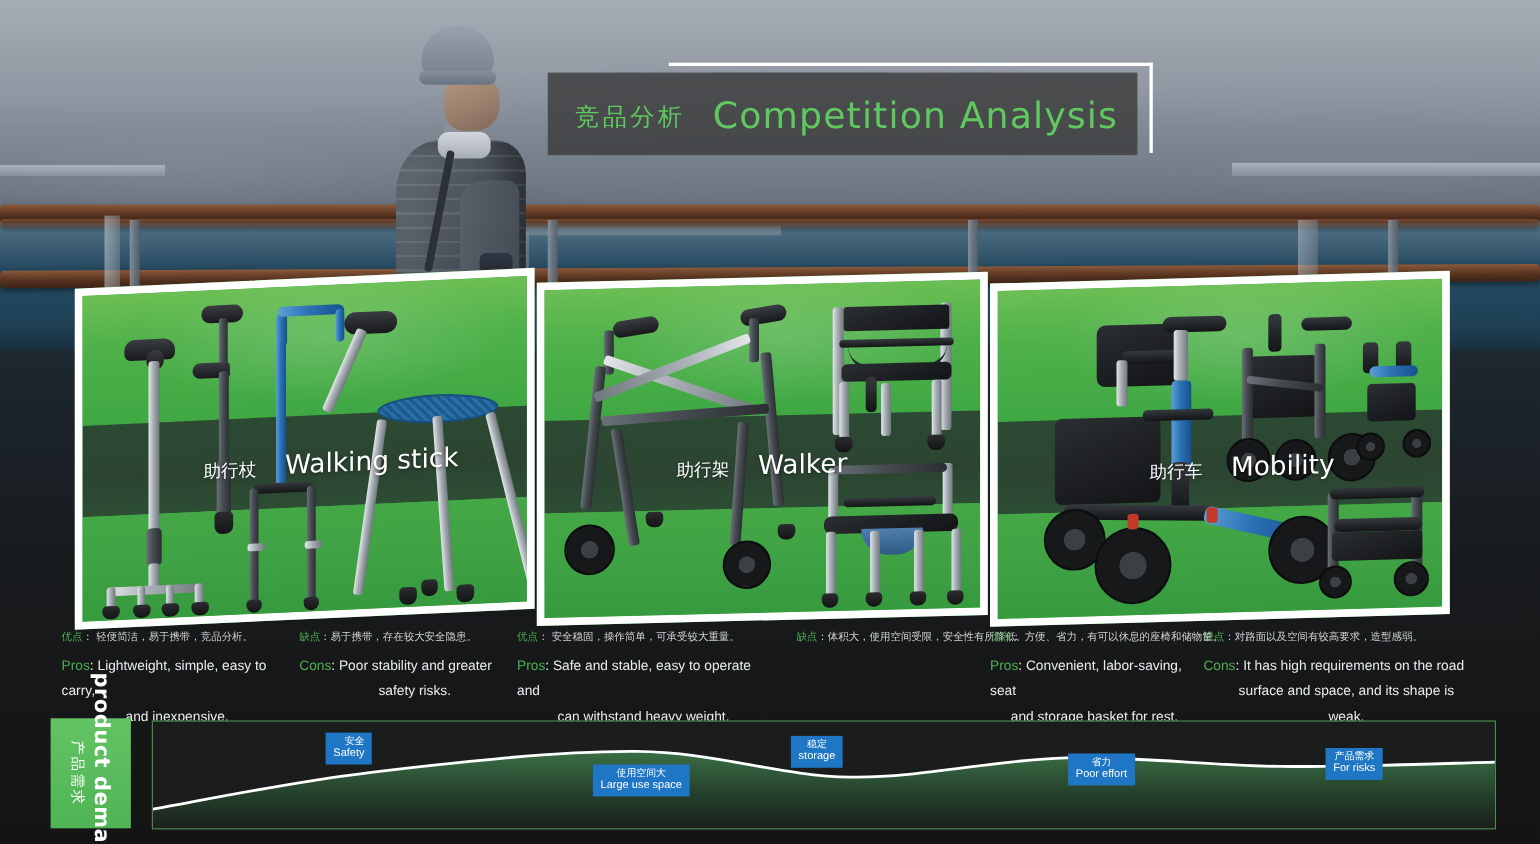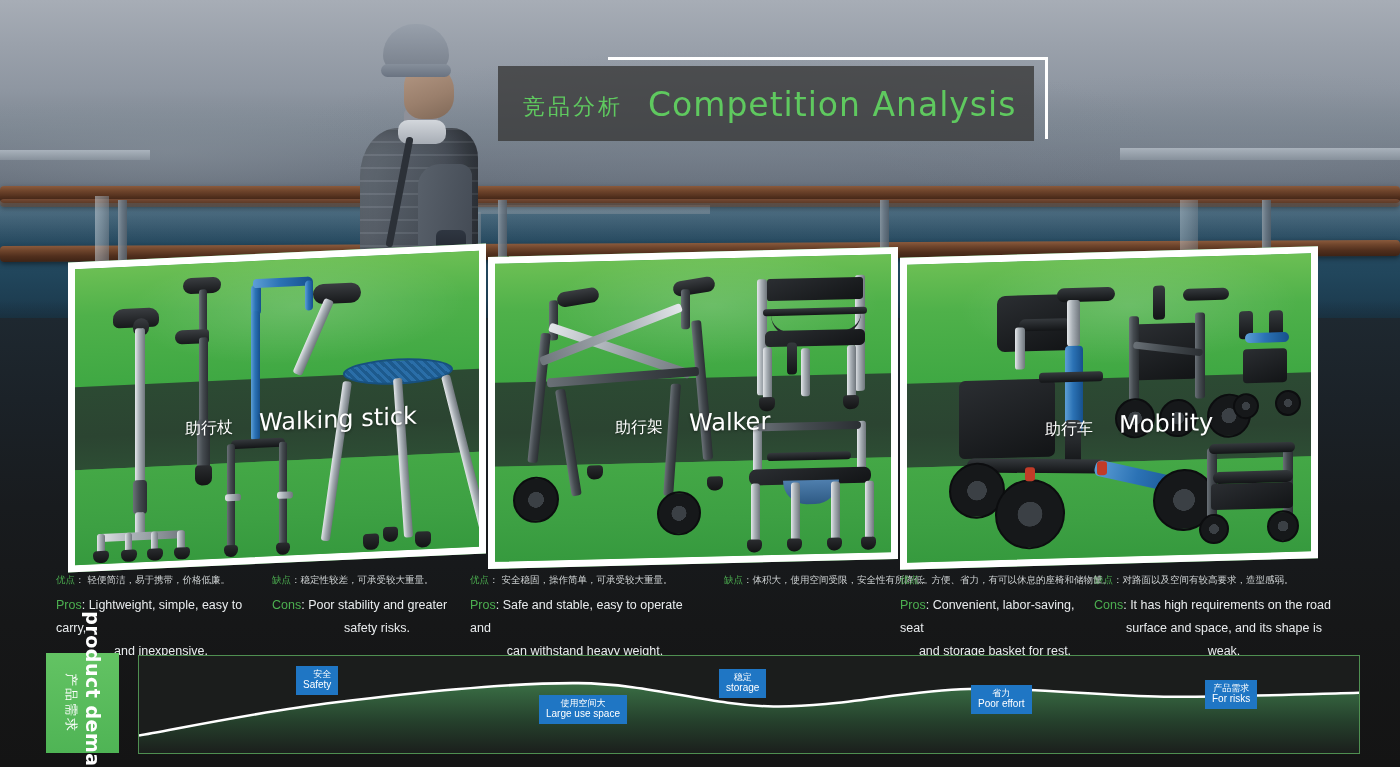--- a/index.html
+++ b/index.html
@@ -463,31 +463,31 @@
       <div class="wheel" style="left:360px;top:256px;width:32px;height:32px;"></div>
     </div>
 
     <div class="panel-label" style="left:138px;top:152px;">
       <span class="cn">助行车</span><span class="en">Mobility</span>
     </div>
   </div>
 
   <div class="pc" style="left:56px;top:573px;">
     <div class="pc-cn">
-      <span class="tag">优点</span><span>： 轻便简洁，易于携带，价格低廉。</span>
+      <span class="tag">优点</span><span>： 轻便简洁，易于携带，竞品分析。</span>
     </div>
     <div class="pc-en">
       <span class="tag">Pros</span><span>: Lightweight, simple, easy to carry,</span>
       <span class="l2">and inexpensive.</span>
     </div>
   </div>
 
   <div class="pc" style="left:272px;top:573px;">
     <div class="pc-cn">
-      <span class="tag">缺点</span><span>：稳定性较差，可承受较大重量。</span>
+      <span class="tag">缺点</span><span>：易于携带，存在较大安全隐患。</span>
     </div>
     <div class="pc-en">
       <span class="tag">Cons</span><span>: Poor stability and greater</span>
       <span class="l2">safety risks.</span>
     </div>
   </div>
 
   <div class="pc" style="left:470px;top:573px;width:230px;">
     <div class="pc-cn">
       <span class="tag">优点</span><span>： 安全稳固，操作简单，可承受较大重量。</span>

